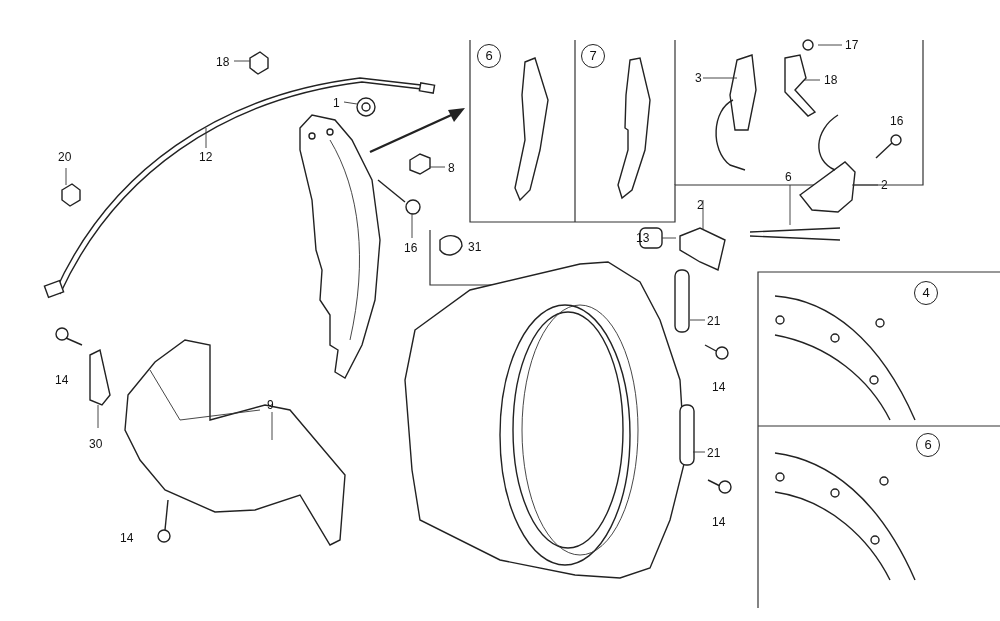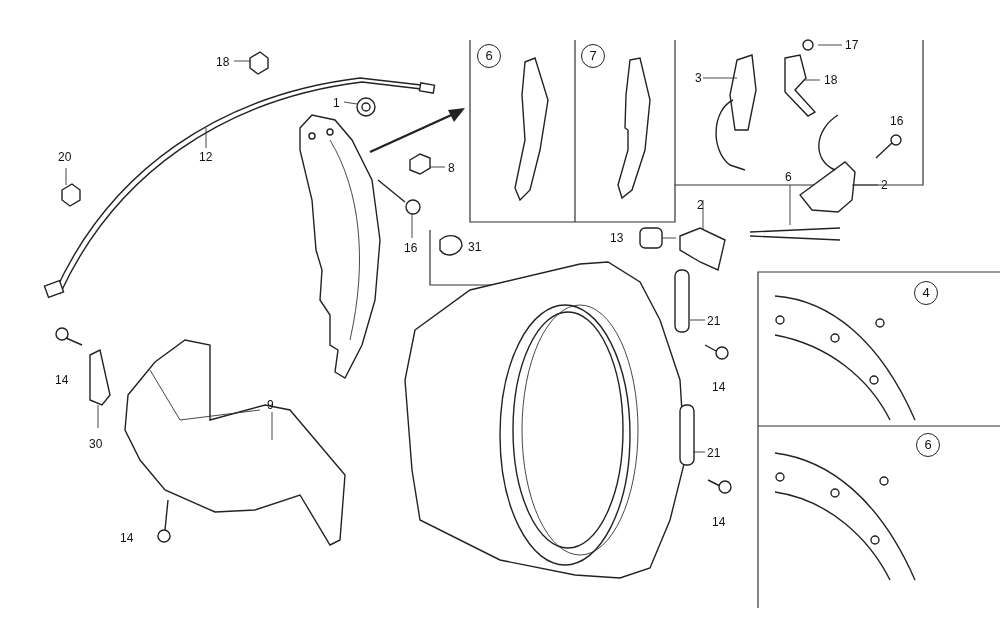--- a/index.html
+++ b/index.html
@@ -190,21 +190,21 @@
   <div class="lbl" style="left:448px;top:161px">8</div>
   <div class="lbl" style="left:404px;top:241px">16</div>
   <div class="lbl" style="left:468px;top:240px">31</div>
   <div class="lbl" style="left:695px;top:71px">3</div>
   <div class="lbl" style="left:845px;top:38px">17</div>
   <div class="lbl" style="left:824px;top:73px">18</div>
   <div class="lbl" style="left:890px;top:114px">16</div>
   <div class="lbl" style="left:881px;top:178px">2</div>
   <div class="lbl" style="left:785px;top:170px">6</div>
   <div class="lbl" style="left:697px;top:198px">2</div>
-  <div class="lbl" style="left:610px;top:231px">13</div>
+  <div class="lbl" style="left:636px;top:231px">13</div>
   <div class="lbl" style="left:707px;top:314px">21</div>
   <div class="lbl" style="left:712px;top:380px">14</div>
   <div class="lbl" style="left:707px;top:446px">21</div>
   <div class="lbl" style="left:712px;top:515px">14</div>
   <div class="lbl" style="left:267px;top:398px">9</div>
   <div class="lbl" style="left:55px;top:373px">14</div>
   <div class="lbl" style="left:89px;top:437px">30</div>
   <div class="lbl" style="left:120px;top:531px">14</div>
 
   <div class="circ" style="left:477px;top:44px">6</div>

